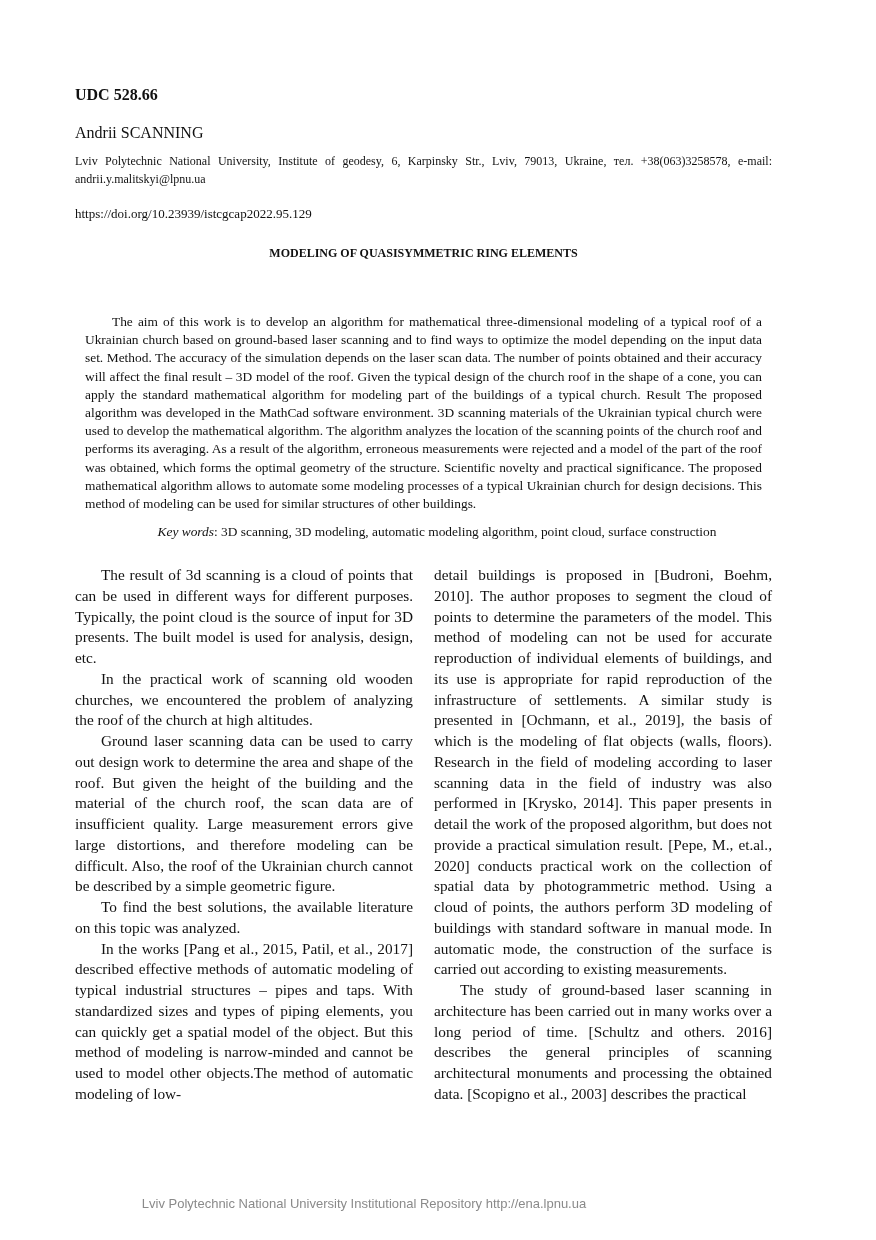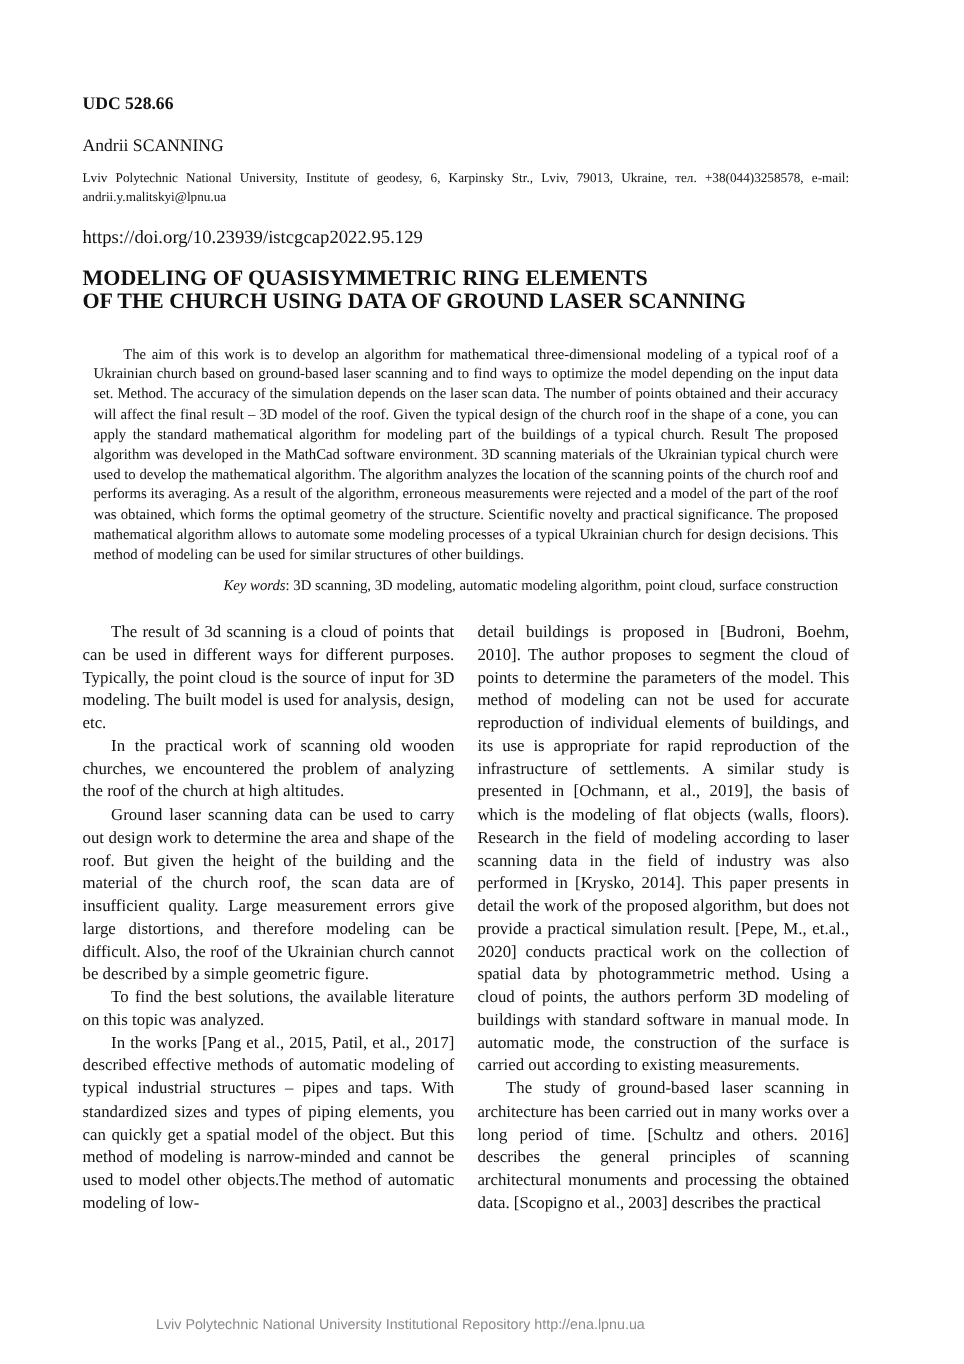--- a/index.html
+++ b/index.html
@@ -2,55 +2,54 @@
 <html><head>
   <meta charset="utf-8">
   <style>
     html, body { margin: 0; padding: 0; background: #ffffff; }
     body { width: 876px; height: 1240px; position: relative; overflow: hidden;
            font-family: "Liberation Serif", "DejaVu Serif", serif; color: #111; }
     .abs { position: absolute; }
     #udc { left: 75px; top: 86px; font-size: 16px; font-weight: bold; }
     #author { left: 75px; top: 124px; font-size: 16px; }
     #affil { left: 75px; top: 152px; width: 697px; font-size: 12px; line-height: 18px; text-align: justify; text-align-last: left; }
-    #doi { left: 75px; top: 206px; font-size: 17px; }
-    #title { left: 75px; top: 243px; width: 697px; text-align: left; font-size: 20px; font-weight: bold; line-height: 21px; }
+    #doi { left: 75px; top: 206px; font-size: 13px; }
+    #title { left: 75px; top: 243px; width: 697px; text-align: center; font-size: 12px; font-weight: bold; line-height: 21px; }
     #abstract { left: 75px; top: 303px; width: 697px; font-size: 13.4px; line-height: 18.2px; text-align: justify; }
     #abstract p { margin: 10px; text-indent: 27px; }
-    #abstract .kw { text-align: right; }
+    #abstract .kw { text-align: center; }
     .col { top: 565px; width: 338px; font-size: 15.3px; line-height: 20.75px; text-align: justify; }
     .col p { margin: 0; text-indent: 26px; }
     #colL { left: 75px; }
     #colR { left: 434px; }
     .sec-head { text-align: center; font-weight: bold; text-indent: 0 !important; }
     .bold { font-weight: normal; }
     .noind { text-indent: 0 !important; }
     #footer { left: 0; top: 1196px; width: 728px; text-align: center;
               font-family: "Liberation Sans", "DejaVu Sans", sans-serif; font-size: 13px; color: #8a8a8a; }
   </style>
 </head>
 <body>
 
 <div class="abs" id="udc">UDC 528.66</div>
 <div class="abs" id="author">Andrii SCANNING</div>
-<div class="abs" id="affil">Lviv Polytechnic National University, Institute of geodesy, 6, Karpinsky Str., Lviv, 79013, Ukraine, тел. +38(044)3258578, e-mail: andrii.y.malitskyi@lpnu.ua</div>
+<div class="abs" id="affil">Lviv Polytechnic National University, Institute of geodesy, 6, Karpinsky Str., Lviv, 79013, Ukraine, тел. +38(063)3258578, e-mail: andrii.y.malitskyi@lpnu.ua</div>
 <div class="abs" id="doi">https://doi.org/10.23939/istcgcap2022.95.129</div>
 
 <div class="abs" id="title">
   <div>MODELING OF QUASISYMMETRIC RING ELEMENTS</div>
-  <div>OF THE CHURCH USING DATA OF GROUND LASER SCANNING</div>
 </div>
 
 <div class="abs" id="abstract">
   <p>The aim of this work is to develop an algorithm for mathematical three-dimensional modeling of a typical roof of a Ukrainian church based on ground-based laser scanning and to find ways to optimize the model depending on the input data set. Method. The accuracy of the simulation depends on the laser scan data. The number of points obtained and their accuracy will affect the final result – 3D model of the roof. Given the typical design of the church roof in the shape of a cone, you can apply the standard mathematical algorithm for modeling part of the buildings of a typical church. Result The proposed algorithm was developed in the MathCad software environment. 3D scanning materials of the Ukrainian typical church were used to develop the mathematical algorithm. The algorithm analyzes the location of the scanning points of the church roof and performs its averaging. As a result of the algorithm, erroneous measurements were rejected and a model of the part of the roof was obtained, which forms the optimal geometry of the structure. Scientific novelty and practical significance. The proposed mathematical algorithm allows to automate some modeling processes of a typical Ukrainian church for design decisions. This method of modeling can be used for similar structures of other buildings.</p>
   <p class="kw"><i>Key words</i><span>: 3D scanning, 3D modeling, automatic modeling algorithm, point cloud, surface construction</span></p>
 </div>
 
 <div class="abs col" id="colL">
-  <p>The result of 3d scanning is a cloud of points that can be used in different ways for different purposes. Typically, the point cloud is the source of input for 3D modeling. The built model is used for analysis, design, etc.</p>
+  <p>The result of 3d scanning is a cloud of points that can be used in different ways for different purposes. Typically, the point cloud is the source of input for 3D presents. The built model is used for analysis, design, etc.</p>
   <p>In the practical work of scanning old wooden churches, we encountered the problem of analyzing the roof of the church at high altitudes.</p>
   <p>Ground laser scanning data can be used to carry out design work to determine the area and shape of the roof. But given the height of the building and the material of the church roof, the scan data are of insufficient quality. Large measurement errors give large distortions, and therefore modeling can be difficult. Also, the roof of the Ukrainian church cannot be described by a simple geometric figure.</p>
   <p>To find the best solutions, the available literature on this topic was analyzed.</p>
   <p>In the works [Pang et al., 2015, Patil, et al., 2017] described effective methods of automatic modeling of typical industrial structures – pipes and taps. With standardized sizes and types of piping elements, you can quickly get a spatial model of the object. But this method of modeling is narrow-minded and cannot be used to model other objects.The method of automatic modeling of low-</p>
 </div>
 
 <div class="abs col" id="colR">
   <p class="noind"><span>detail buildings is proposed in [Budroni, Boehm, 2010]. The author proposes to segment the cloud of points to determine the parameters of the model. </span><span class="bold">This method of modeling can not be used for accurate reproduction of individual elements of buildings, and its use is appropriate for rapid reproduction of the infrastructure of settlements. A similar study is presented in [Ochmann, et al., 2019], the basis of which is the modeling of flat objects (walls, floors).</span><span> Research in the field of modeling according to laser scanning data in the field of industry was also performed in [Krysko, 2014]. This paper presents in detail the work of the proposed algorithm, but does not provide a practical simulation result. [Pepe, M., et.al., 2020] conducts practical work on the collection of spatial data by photogrammetric method. Using a cloud of points, the authors perform 3D modeling of buildings with standard software in manual mode. In automatic mode, the construction of the surface is carried out according to existing measurements.</span></p>
   <p class="bold">The study of ground-based laser scanning in architecture has been carried out in many works over a long period of time. [Schultz and others. 2016] describes the general principles of scanning architectural monuments and processing the obtained data. [Scopigno et al., 2003] describes the practical</p>
 </div>

